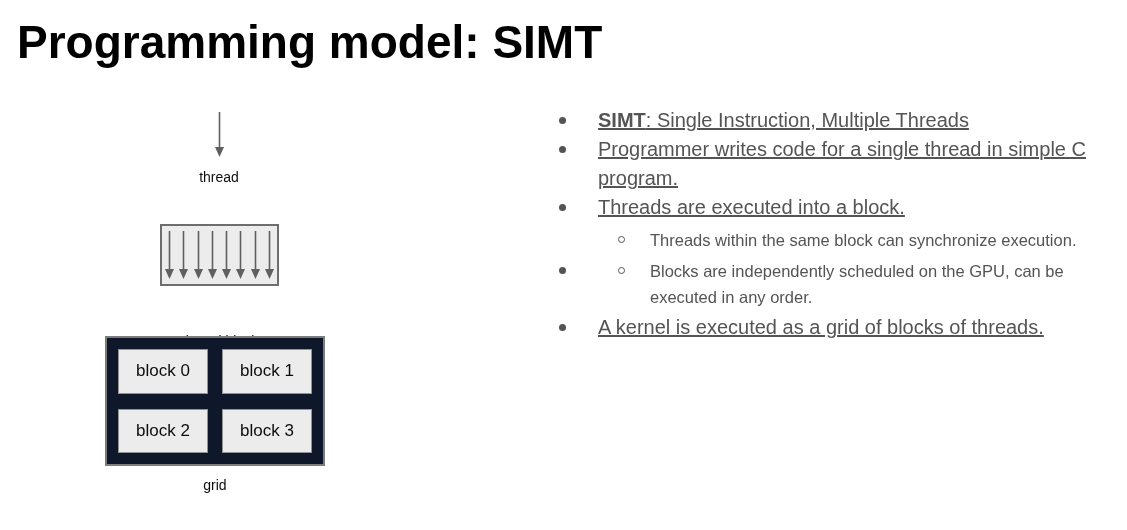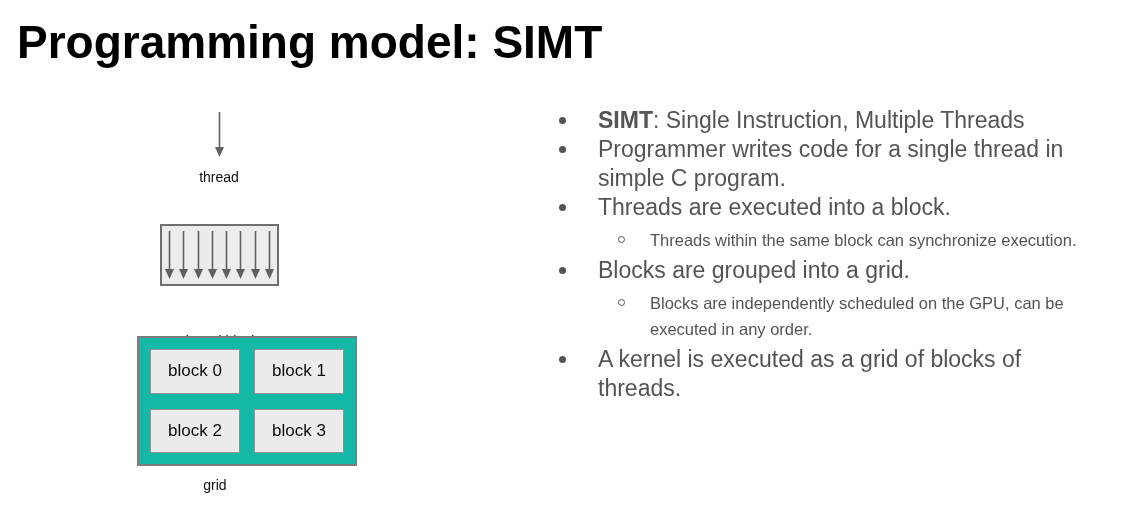--- a/index.html
+++ b/index.html
@@ -23,38 +23,37 @@
   .thread-label { left:160px; top:169px; width:118px; }
   .thread-block-box {
     position:absolute; left:160px; top:224px; width:119px; height:62px;
     background:var(--box-fill,#ececec); border:2px solid var(--box-border,#6e6e6e);
     display:flex; justify-content:space-evenly; align-items:flex-start;
     padding-top:4px;
   }
   .thread-block-label { left:150px; top:297px; width:140px;margin-top:36px; }
   .grid-box {
     position:absolute; left:105px; top:336px; width:220px; height:130px;
-    border:2px solid var(--grid-border,#7d7d7d); background:#14b8a6;
+    border:2px solid var(--grid-border,#7d7d7d); background:#0f172a;
     display:grid; grid-template-columns:1fr 1fr; column-gap:14px; row-gap:15px;
     padding:11px;
-    margin-left:32px;
   }
   .block-cell {
     background:var(--box-fill,#ececec); border:1.5px solid var(--cell-border,#929292);
     display:flex; align-items:center; justify-content:center;
     font-size:17px; color:var(--diagram-text,#0d0d0d);
   }
   .grid-label { left:105px; top:477px; width:220px; }
   
   .bullets {
     position:absolute; left:556px; top:106px; width:540px;
     list-style:none; color:var(--body-text,#545454);
   }
   .bullets li { position:relative; }
-  .bullets li.main { font-size:23px; line-height:29px; padding-left:42px; }
+  .bullets li.main { font-size:20px; line-height:29px; padding-left:42px;text-decoration:underline; }
   .bullets li.sub  { font-size:16.5px; line-height:26px; padding-left:94px; margin:5px 0 3px; }
   .marker { position:absolute; width:7px; height:7px; border-radius:50%; }
   li.main > .marker { left:3px;  top:11px; background:var(--body-text,#545454); }
   li.sub  > .marker { left:62px; top:9px;  border:1.5px solid var(--body-text,#545454); background:transparent; }
   .bullets b { font-weight:700; }
 </style>
 </head>
 <body>
 
 <h1 class="title">Programming model: SIMT</h1>
@@ -111,16 +110,16 @@
       <div class="block-cell">block 3</div>
     </div>
   <div class="dlabel grid-label">grid</div>
 </div>
 
 <ul class="bullets" id="bullet-list">
     <li class="main"><span class="marker"></span><span><b>SIMT</b>: Single Instruction, Multiple Threads</span></li>
     <li class="main"><span class="marker"></span><span>Programmer writes code for a single thread in simple C program.</span></li>
     <li class="main"><span class="marker"></span><span>Threads are executed into a block.</span></li>
     <li class="sub"><span class="marker"></span><span>Threads within the same block can synchronize execution.</span></li>
-    <li class="main"><span class="marker"></span><span>Blocks are grouped into a grid.</span></li>
+    <li class="main"><span class="marker"></span></li>
     <li class="sub"><span class="marker"></span><span>Blocks are independently scheduled on the GPU, can be executed in any order.</span></li>
     <li class="main"><span class="marker"></span><span>A kernel is executed as a grid of blocks of threads.</span></li>
   </ul>
 
 </body></html>

